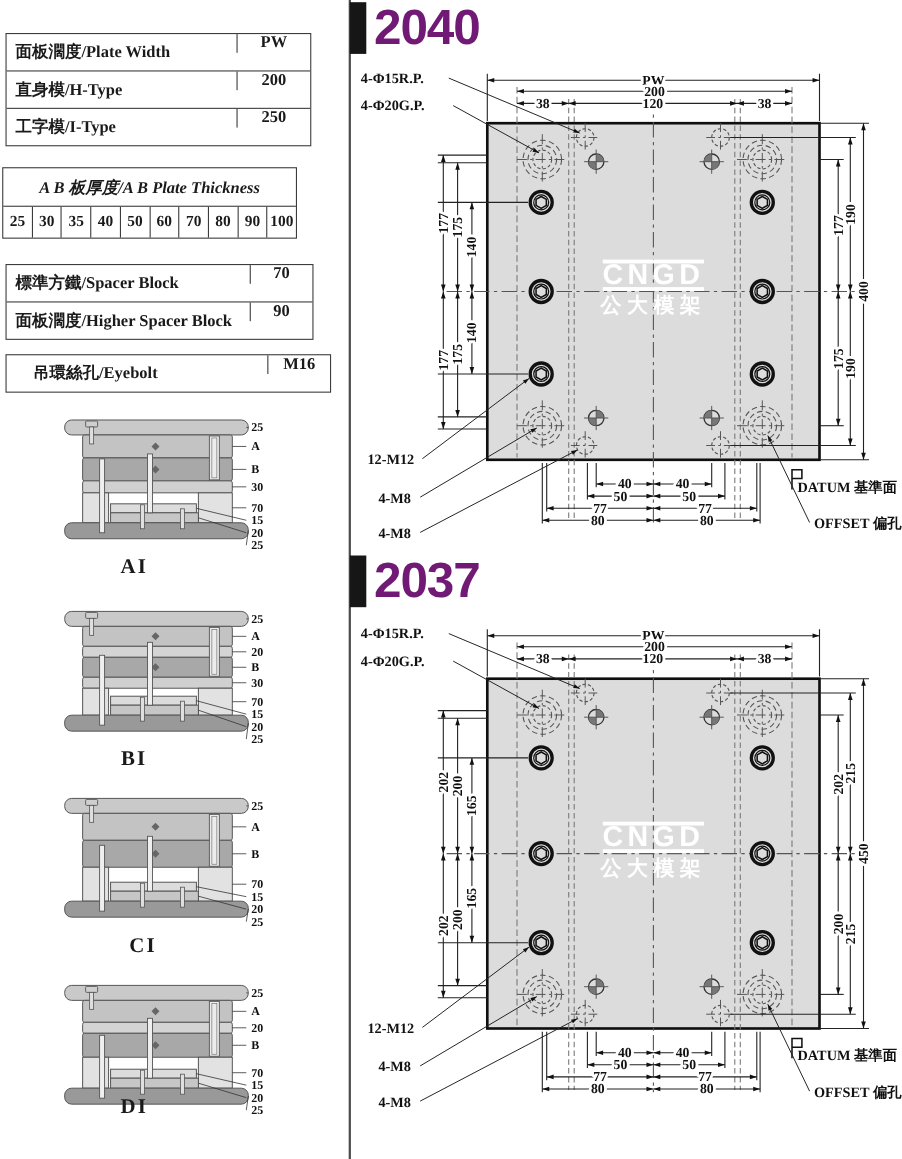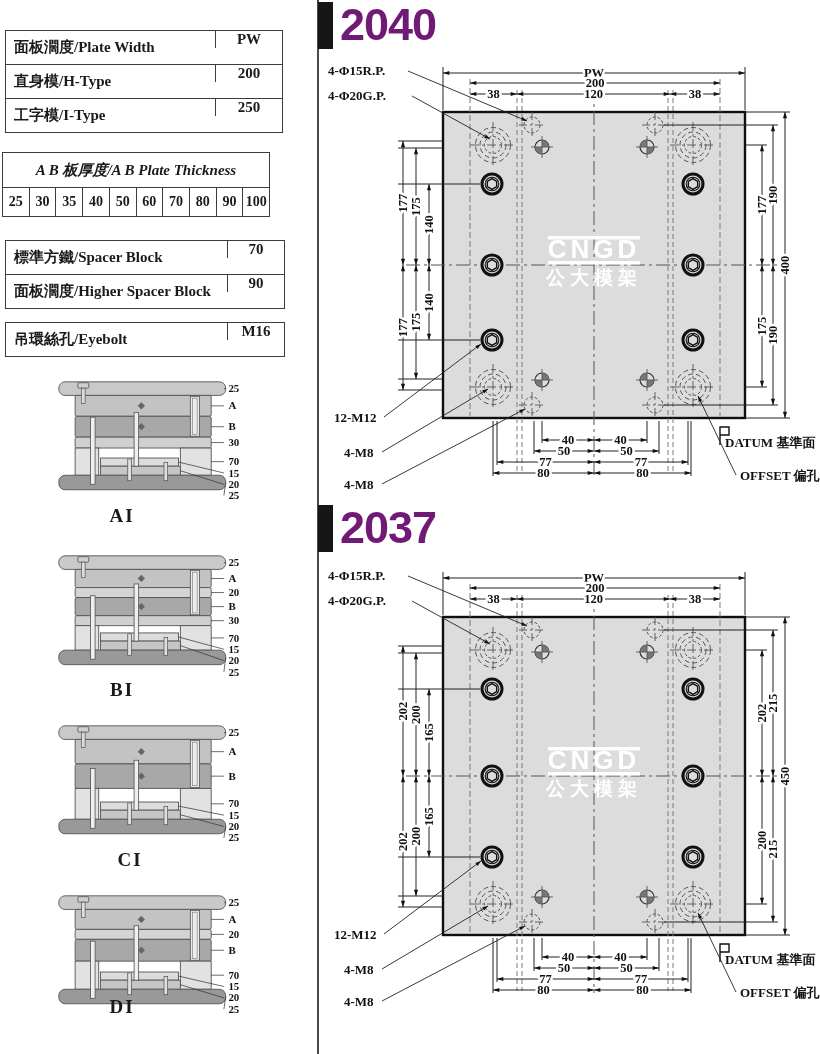--- a/index.html
+++ b/index.html
@@ -71,21 +71,21 @@
     <div class="srow">
       <div class="slbl">標準方鐵/Spacer Block</div>
       <div class="sval narrow">70</div>
     </div>
     <div class="srow">
       <div class="slbl">面板濶度/Higher Spacer Block</div>
       <div class="sval narrow">90</div>
     </div>
   </div>
 
-  <div class="spec" style="left:5px;top:322px;width:278px;">
+  <div class="spec" style="left:5px;top:322px;width:278px;padding-left:16px;">
     <div class="srow">
       <div class="slbl">吊環絲孔/Eyebolt</div>
       <div class="sval narrow">M16</div>
     </div>
   </div>
 
   <svg id="mold0" style="left:42px;top:380px;" width="225" height="127" viewBox="0 0 235 140">
       <g>
         <rect x="12" y="2" width="184" height="15" rx="7" fill="#c9c9c9" stroke="#555" stroke-width="1"></rect>
         <rect x="30" y="17" width="150" height="23" rx="2" fill="#c3c3c3" stroke="#555" stroke-width="1"></rect>

